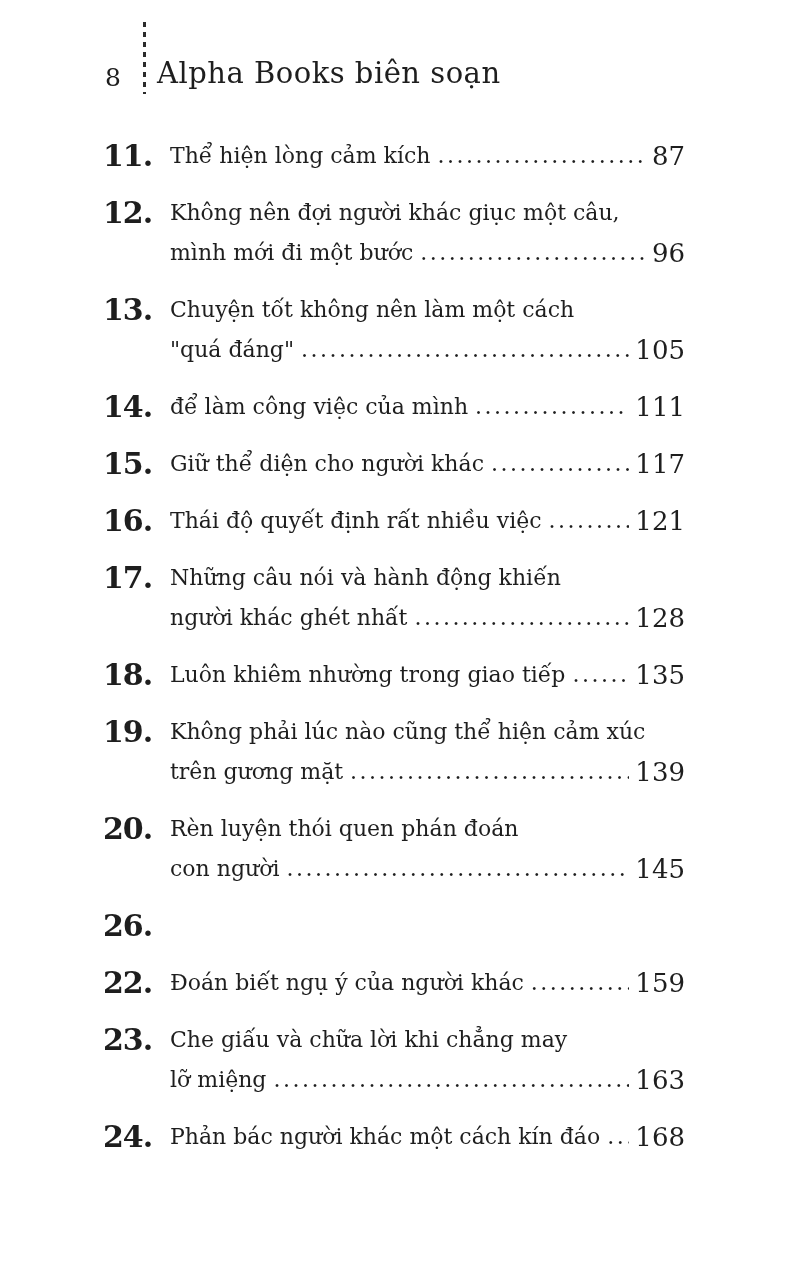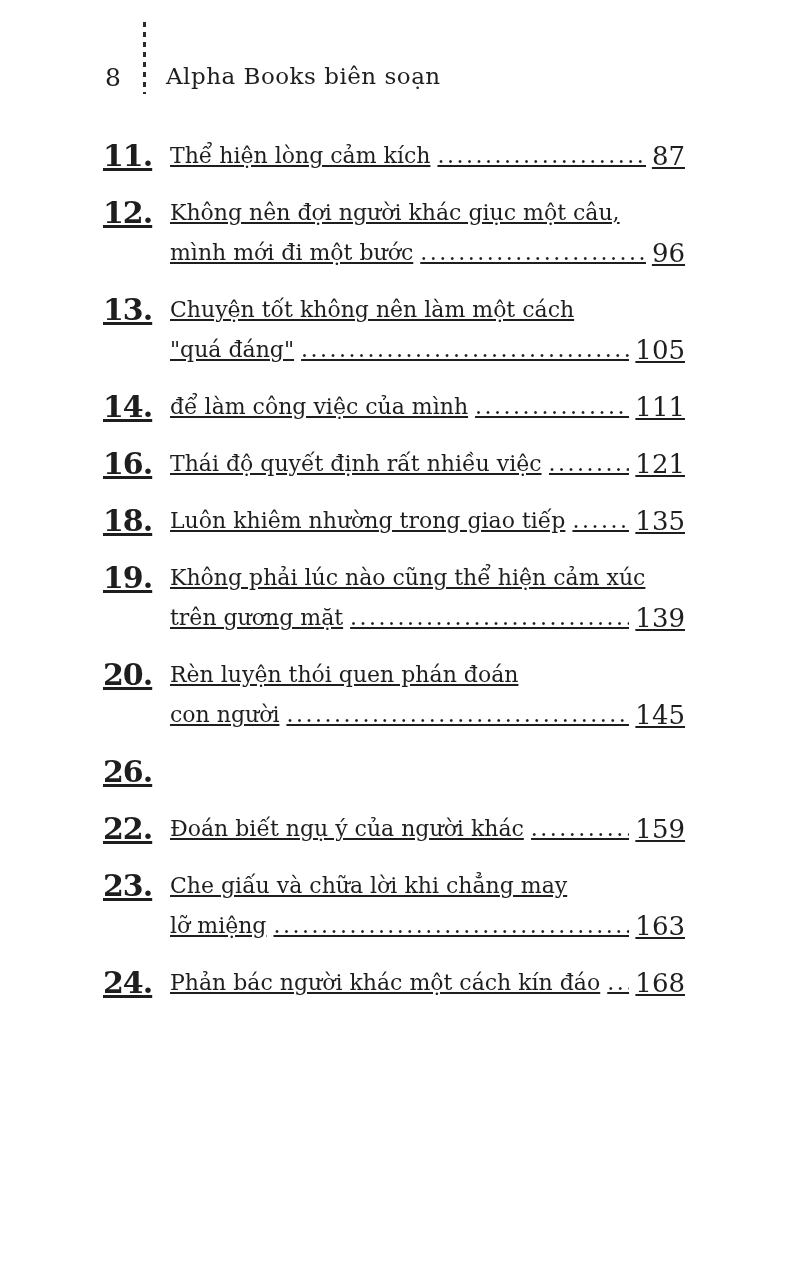--- a/index.html
+++ b/index.html
@@ -36,34 +36,33 @@
     width: 3px;
     height: 72px;
     background: repeating-linear-gradient(
       to bottom,
       #2b2b2b 0px, #2b2b2b 5px,
       transparent 5px, transparent 10px
     );
     flex-shrink: 0;
   }
   .header-title {
-    font-size: 23px;
+    font-size: 29px;
     line-height: 1;
-    margin: 0 0 6px 20px;
+    margin: 0 0 6px 11px;
     letter-spacing: 0.5px;
   }
 
   
   .toc {
     margin: 42px 115px 0 103px; 
   }
   .entry {
     display: flex;
     margin-bottom: 17px;
-    text-decoration: underline;
   }
   .entry-num {
     flex: 0 0 67px;
     font-size: 30px;
     font-weight: bold;
     line-height: 40px;
     letter-spacing: -1px;
   }
   .entry-body {
     flex: 1;
@@ -148,32 +147,53 @@
       <div class="entry-num">14.</div>
       <div class="entry-body">
           <div class="entry-line">
             <span class="entry-text">để làm công việc của mình</span>
             <span class="dots"></span>
             <span class="entry-page">111</span>
           </div>
         </div>
     </div>
 
+    <div class="entry">
+      <div class="entry-num">15.</div>
+      <div class="entry-body">
+          <div class="entry-line">
+            <span class="entry-text">Giữ thể diện cho người khác</span>
+            <span class="dots"></span>
+            <span class="entry-page">117</span>
+          </div>
+        </div>
+    </div>
 
     <div class="entry">
       <div class="entry-num">16.</div>
       <div class="entry-body">
           <div class="entry-line">
             <span class="entry-text">Thái độ quyết định rất nhiều việc</span>
             <span class="dots"></span>
             <span class="entry-page">121</span>
           </div>
         </div>
     </div>
 
+    <div class="entry">
+      <div class="entry-num">17.</div>
+      <div class="entry-body">
+          <div class="entry-line">Những câu nói và hành động khiến</div>
+          <div class="entry-line">
+            <span class="entry-text">người khác ghét nhất</span>
+            <span class="dots"></span>
+            <span class="entry-page">128</span>
+          </div>
+        </div>
+    </div>
 
     <div class="entry">
       <div class="entry-num">18.</div>
       <div class="entry-body">
           <div class="entry-line">
             <span class="entry-text">Luôn khiêm nhường trong giao tiếp</span>
             <span class="dots"></span>
             <span class="entry-page">135</span>
           </div>
         </div>

